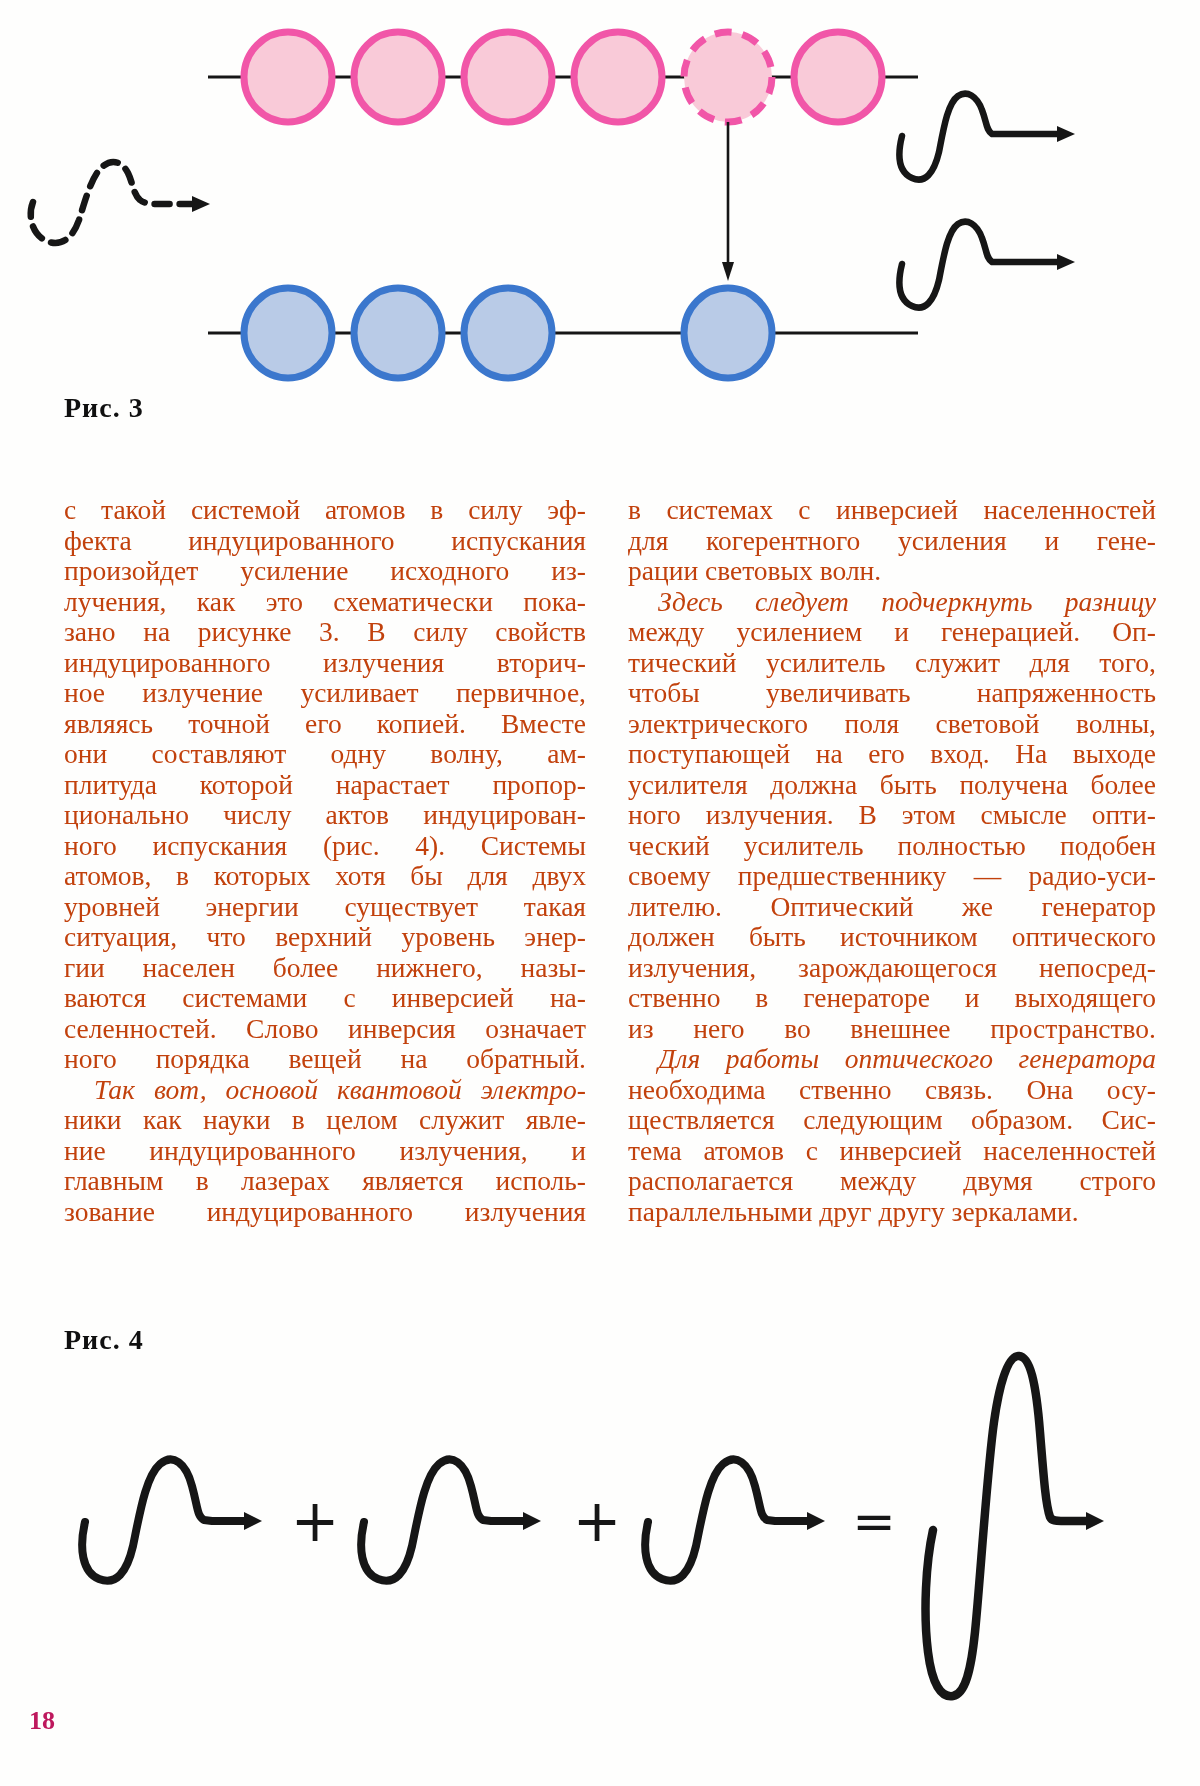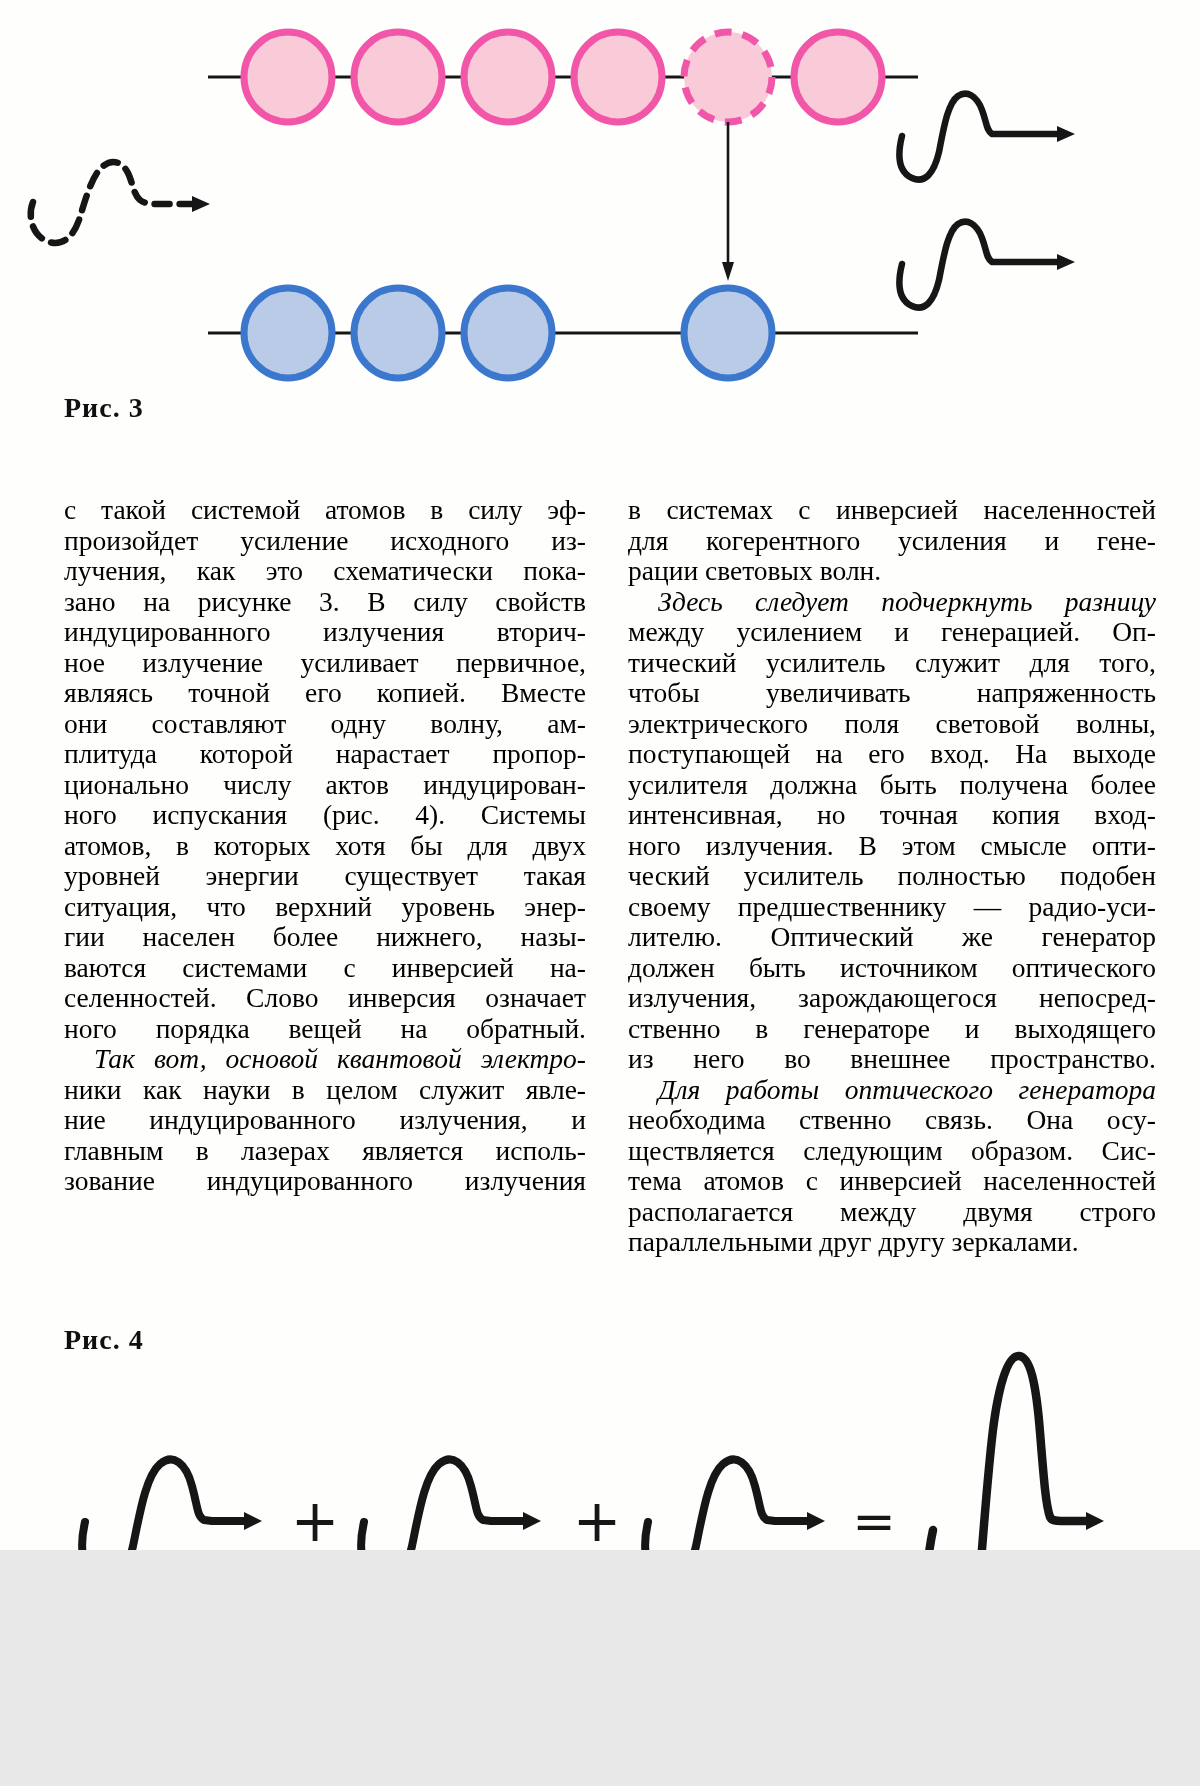--- a/index.html
+++ b/index.html
@@ -1,33 +1,33 @@
 <!DOCTYPE html>
 <html><head>
 <meta charset="utf-8">
 <style>
   html,body{margin:0;padding:0;background:#e8e8e8;}
   .page{
-    position:relative; width:1200px; height:1550px;
+    position:relative; width:1200px; height:1786px;
     background:#fefefd; overflow:hidden;
     font-family:"Liberation Serif","DejaVu Serif",serif;
     color:#161616;
   }
   svg{position:absolute; left:0; display:block;}
   #fig3-svg{top:0;}
   #fig4-svg{top:1340px;}
   .fig-caption{
     position:absolute; left:64px;
     font-weight:bold; font-size:28px; letter-spacing:1px; color:#101010;
   }
   #fig3-caption{top:392px;}
   #fig4-caption{top:1324px;}
   .col{
     position:absolute; top:495px;
-    font-size:27.5px; line-height:30.5px; color:#000000;
+    font-size:27.5px; line-height:30.5px; color:#c2410c;
   }
   #col-left{left:64px;  width:522px;}
   #col-right{left:628px; width:528px;}
   .line{text-align:justify; text-align-last:justify; white-space:nowrap;}
   .line.nat{text-align-last:left;}
   .line.ind{padding-left:30px;font-style:italic;}
   .page-number{
     position:absolute; left:29px; top:1706px;
     font-weight:bold; font-size:26px; color:#be185d;
   }
@@ -84,20 +84,21 @@
                L 1000 134 L 1060 134"></path>
       <polygon fill="#161616" points="1075,134 1057,126 1057,142"></polygon>
     </g>
     <use href="#outwave" y="128"></use>
   </svg>
 
   <div class="fig-caption" id="fig3-caption">Рис. 3</div>
 
   <div class="col" id="col-left">
       <div class="line">с такой системой атомов в силу эф-</div>
+      <div class="line">фекта индуцированного испускания</div>
       <div class="line">произойдет усиление исходного из-</div>
       <div class="line">лучения, как это схематически пока-</div>
       <div class="line">зано на рисунке 3. В силу свойств</div>
       <div class="line">индуцированного излучения вторич-</div>
       <div class="line">ное излучение усиливает первичное,</div>
       <div class="line">являясь точной его копией. Вместе</div>
       <div class="line">они составляют одну волну, ам-</div>
       <div class="line">плитуда которой нарастает пропор-</div>
       <div class="line">ционально числу актов индуцирован-</div>
       <div class="line">ного испускания (рис. 4). Системы</div>
@@ -118,21 +119,20 @@
       <div class="line">в системах с инверсией населенностей</div>
       <div class="line">для когерентного усиления и гене-</div>
       <div class="line nat">рации световых волн.</div>
       <div class="line ind">Здесь следует подчеркнуть разницу</div>
       <div class="line">между усилением и генерацией. Оп-</div>
       <div class="line">тический усилитель служит для того,</div>
       <div class="line">чтобы увеличивать напряженность</div>
       <div class="line">электрического поля световой волны,</div>
       <div class="line">поступающей на его вход. На выходе</div>
       <div class="line">усилителя должна быть получена более</div>
-      <div class="line">интенсивная, но точная копия вход-</div>
       <div class="line">ного излучения. В этом смысле опти-</div>
       <div class="line">ческий усилитель полностью подобен</div>
       <div class="line">своему предшественнику — радио-уси-</div>
       <div class="line">лителю. Оптический же генератор</div>
       <div class="line">должен быть источником оптического</div>
       <div class="line">излучения, зарождающегося непосред-</div>
       <div class="line">ственно в генераторе и выходящего</div>
       <div class="line">из него во внешнее пространство.</div>
       <div class="line ind">Для работы оптического генератора</div>
       <div class="line">необходима ственно связь. Она осу-</div>

